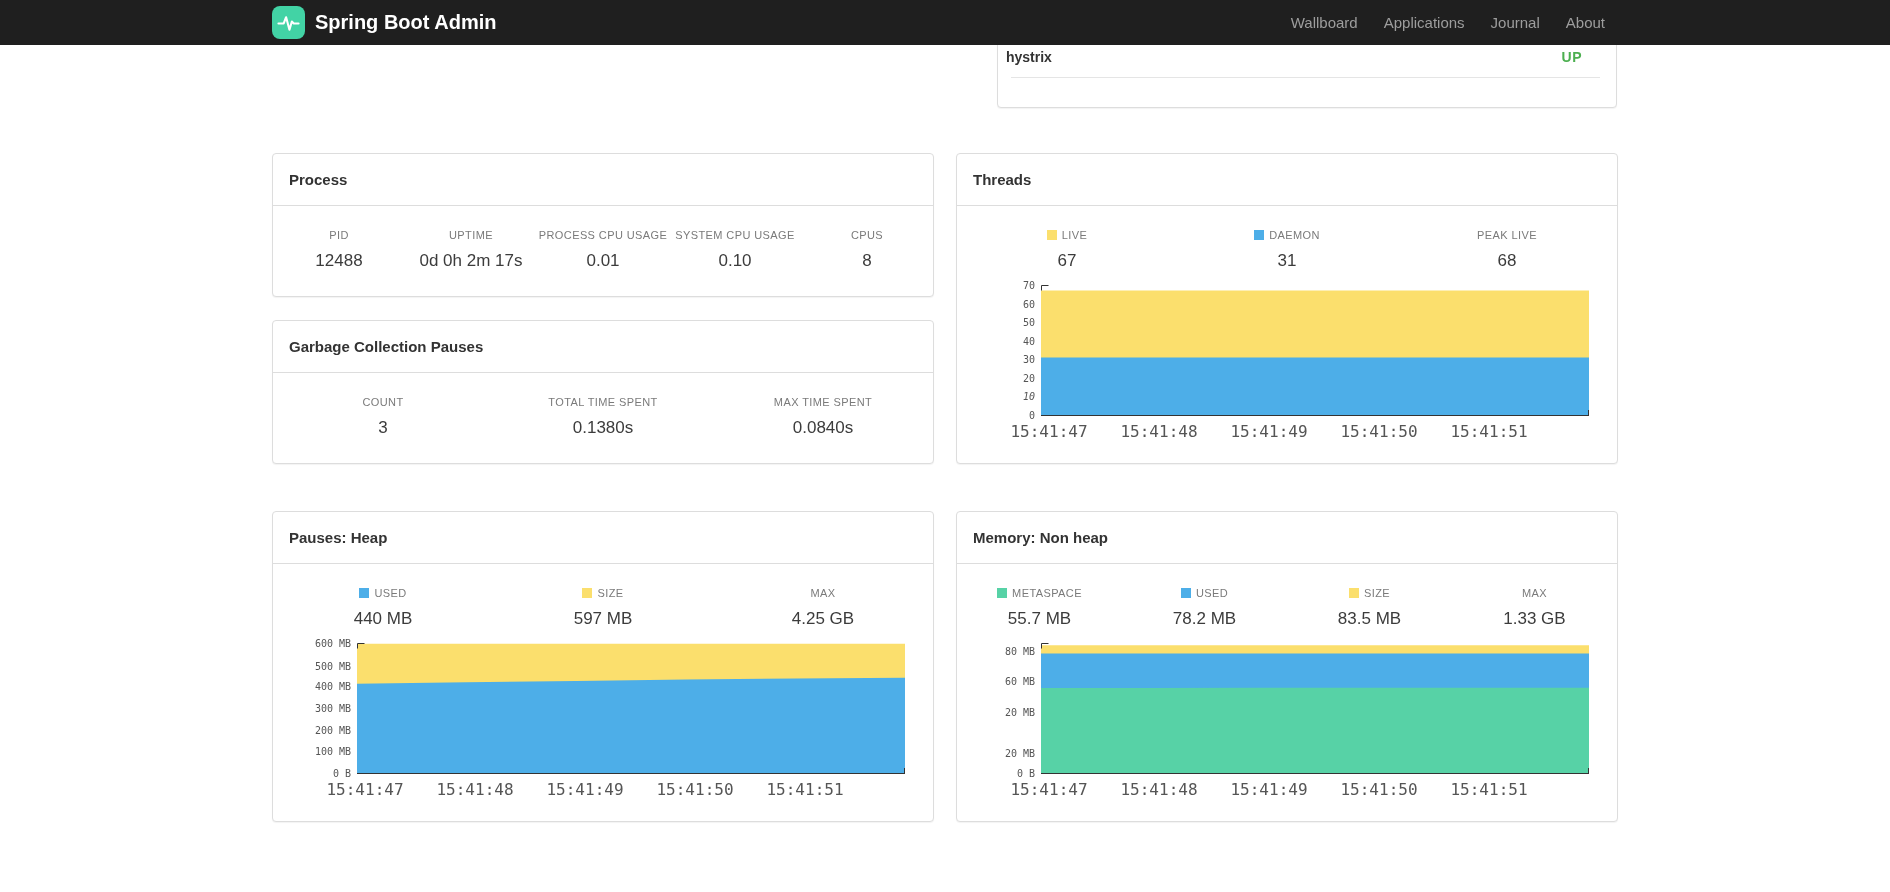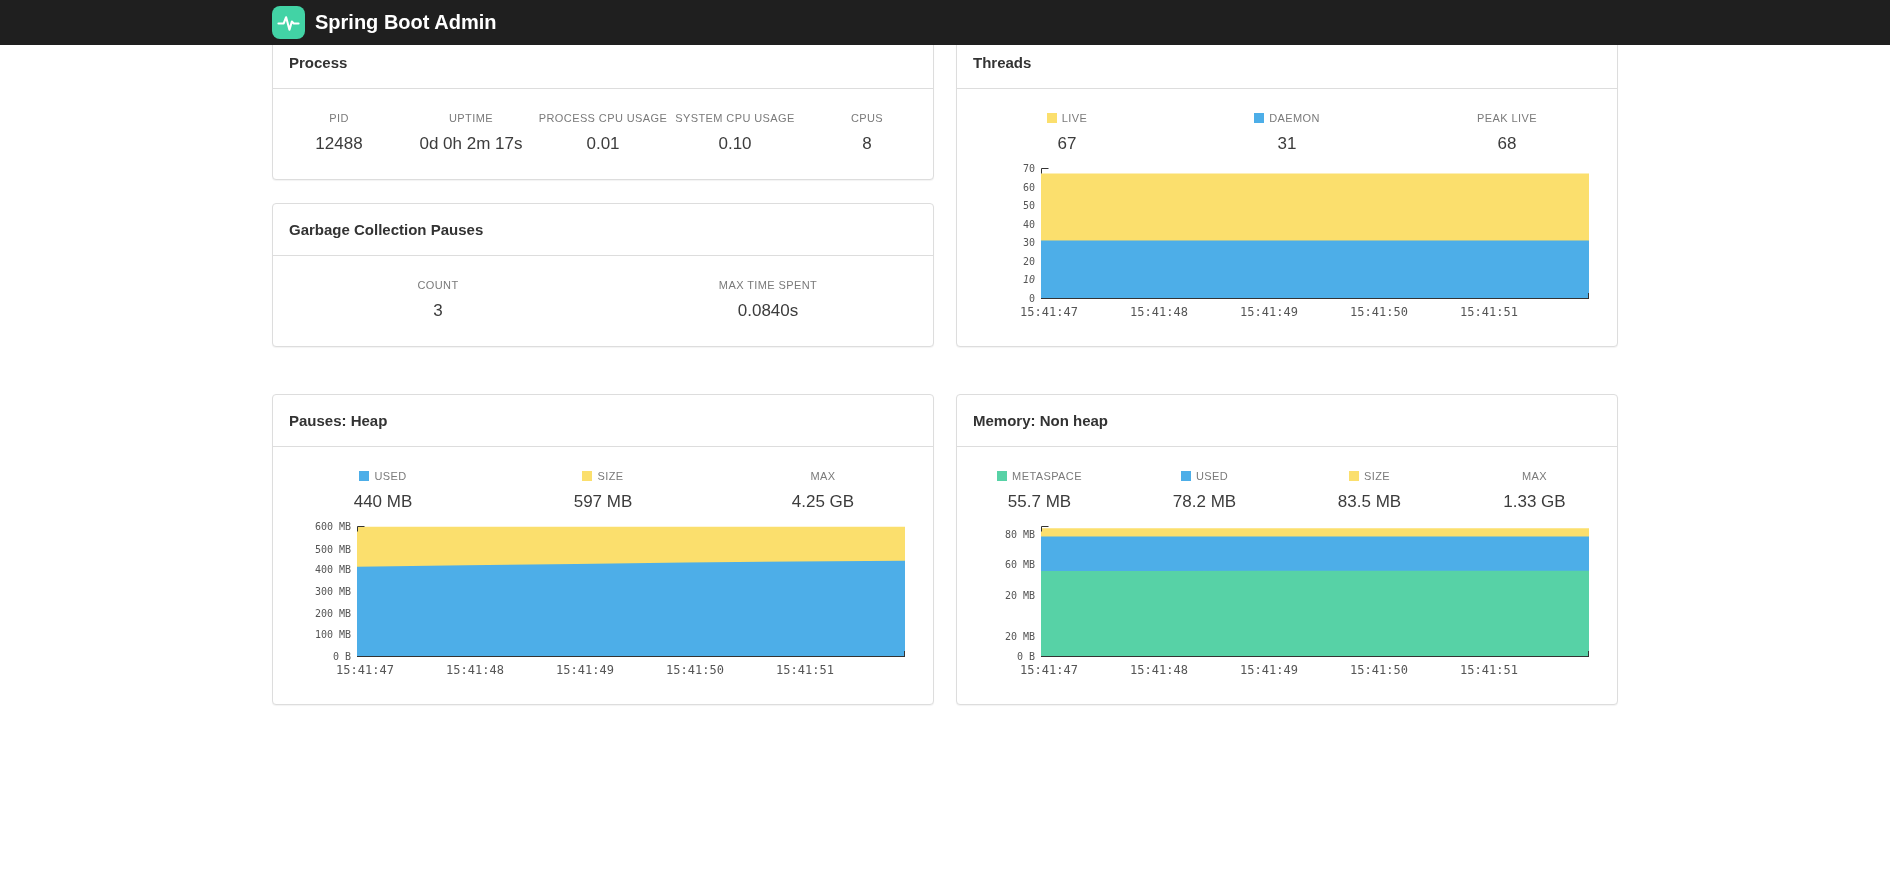--- a/index.html
+++ b/index.html
@@ -80,41 +80,59 @@
 
   
   .chart { position: absolute; left: 0; top: 131px; right: 0; height: 176px; }
   .plot { position: absolute; left: 84px; top: 0; }
   .ytick {
     position: absolute; left: 0; width: 78px; text-align: right;
     font-family: "DejaVu Sans Mono", monospace; font-size: 10px; color: #555;
   }
   .xtick {
     position: absolute; width: 90px; text-align: center;
-    font-family: "DejaVu Sans Mono", monospace; font-size: 12px; color: #555;
+    font-family: "DejaVu Sans Mono", monospace; font-size: 16px; color: #555;
   }
 </style>
 </head>
 <body>
 
 <nav class="navbar">
   <div class="navbar-inner">
     <div class="brand">
       <span class="brand-icon">
         <svg width="23" height="23" viewBox="0 0 24 24">
           <polyline points="1.5,13 7,13 9.5,6.5 13,19.5 15.5,11 17.5,13 22.5,13" fill="none" stroke="#ffffff" stroke-width="2.2" stroke-linecap="round" stroke-linejoin="round"></polyline>
         </svg>
       </span>
       <span class="brand-title">Spring Boot Admin</span>
     </div>
+    <div class="nav-links">
+      <a class="nav-link">Wallboard</a>
+      <a class="nav-link">Applications</a>
+      <a class="nav-link">Journal</a>
+      <a class="nav-link">About</a>
+    </div>
   </div>
 </nav>
 
 <div class="page">
 
+  <div class="row row1">
+    <div class="col"></div>
+    <div class="col">
+      <div class="panel app-panel">
+        <div class="app-row">
+          <span class="app-name">hystrix</span>
+          <span class="app-status" style="color: rgb(76, 175, 80);">UP</span>
+        </div>
+        <div class="app-divider"></div>
+      </div>
+    </div>
+  </div>
 
   <div class="row row2">
     <div class="col">
       <div class="panel metric-panel process-panel">
         <div class="panel-heading">Process</div>
         <div class="metrics">
           <div class="metric">
             <div class="metric-label">PID</div>
             <div class="metric-value">12488</div>
           </div>
@@ -136,20 +154,24 @@
           </div>
         </div>
       </div>
 
       <div class="panel metric-panel">
         <div class="panel-heading">Garbage Collection Pauses</div>
         <div class="metrics">
           <div class="metric">
             <div class="metric-label">COUNT</div>
             <div class="metric-value">3</div>
+          </div>
+          <div class="metric">
+            <div class="metric-label">TOTAL TIME SPENT</div>
+            <div class="metric-value">0.1380s</div>
           </div>
           <div class="metric">
             <div class="metric-label">MAX TIME SPENT</div>
             <div class="metric-value">0.0840s</div>
           </div>
         </div>
       </div>
     </div>
 
     <div class="col">

